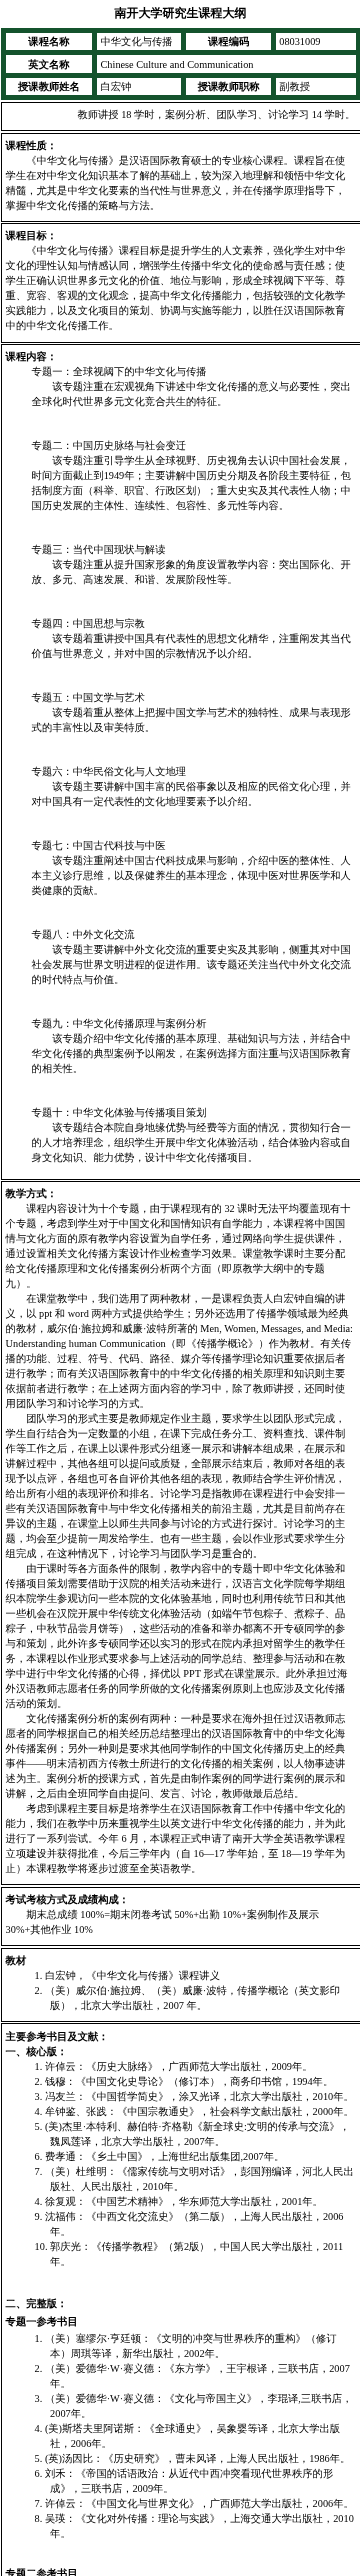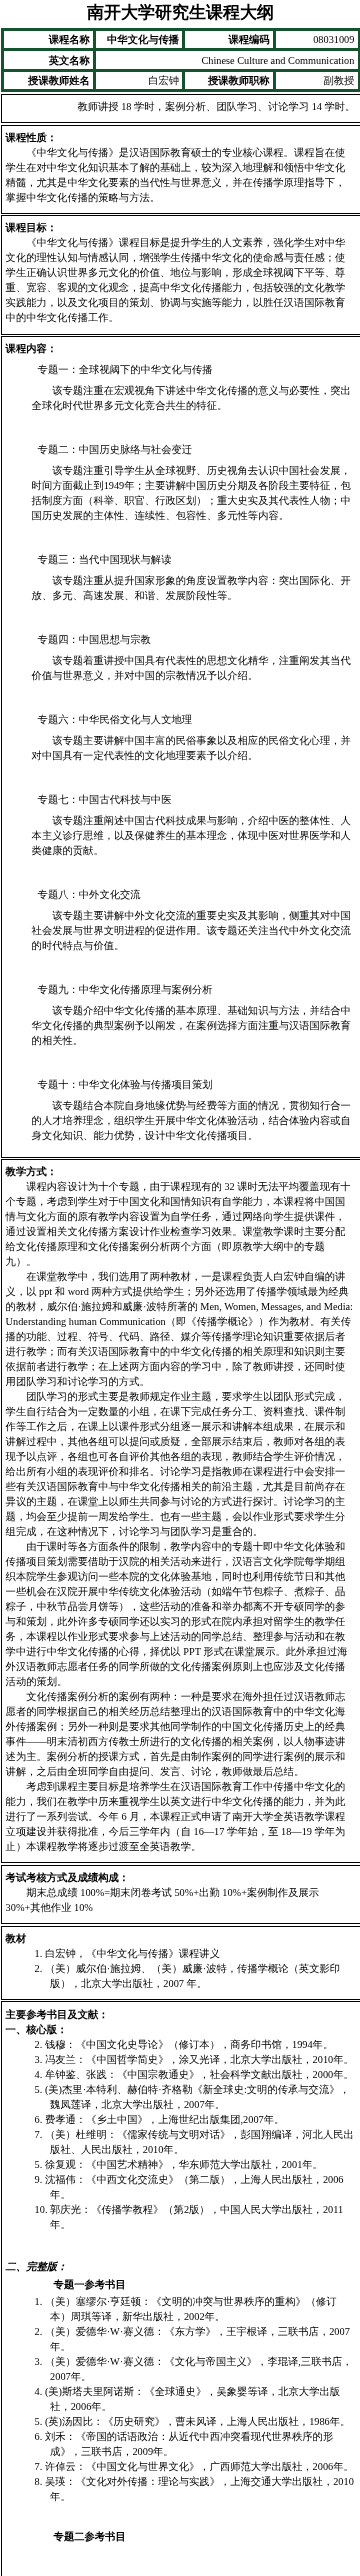--- a/index.html
+++ b/index.html
@@ -9,79 +9,78 @@
     font-family:"Liberation Serif","DejaVu Serif",serif;
     font-size:10.3px;
     line-height:15px;
     color:#000;
     -webkit-font-smoothing:antialiased;
   }
   .doc{width:360px;margin:0 auto;}
   .title{
     font-family:"Liberation Sans","DejaVu Sans",sans-serif;
     font-weight:bold;
-    font-size:17px;
+    font-size:12px;
     text-align:center;
     margin:4.1px 0 5.2px 0;
     line-height:18.5px;
   }
   table.info{
     width:100%;
     border-collapse:collapse;
     table-layout:fixed;
   }
   table.info td{
-    border:3px solid #14532d;
+    border:5px solid #14532d;
     height:15.5px;
     padding:1px 3.1px;
     overflow:hidden;
     white-space:nowrap;
-    text-align:right;
   }
   td.lab{
     text-align:center;
     font-family:"Liberation Sans","DejaVu Sans",sans-serif;
     font-weight:bold;
   }
   td.val{text-align:left;}
-  td.val.bold{font-family:"Liberation Sans","DejaVu Sans",sans-serif;font-weight:bold;}
+  td.val.bold{font-family:"Liberation Sans","DejaVu Sans",sans-serif;font-weight:normal;}
   .c1{width:26%;} .c2{width:25%;} .c3{width:25.4%;} .c4{width:23.6%;}
 
   section.box{
     border:1px solid #000;
     margin:1.5px 0 1.5px 0;
     padding:4.1px 4.1px 8.2px 4.1px;
   }
   .h{
     font-family:"Liberation Sans","DejaVu Sans",sans-serif;
     font-weight:bold;
     margin:0;
   }
   section.box p{margin:0;text-indent:2em;}
   section.box p.noindent{text-indent:0;text-align:right;}
 
   .topic{margin:0 0 29px 26px;}
   .topic:first-of-type{margin-top:3.1px;}
   .topic:last-of-type{margin-bottom:5.2px;}
-  .topic-title{margin:6px;}
+  .topic-title{margin:0;}
   .topic-desc{margin:0;text-indent:2em;}
 
   .tm-par{margin:0;text-indent:2em;}
 
   .li{
     margin-left:29px;
     padding-left:15.5px;
     text-indent:-15.5px;
   }
   .tb-li{margin-bottom:0;}
 
   .core-heading{margin-top:0;}
-  .full-heading{margin-top:27px;font-style:italic;}
+  .full-heading{margin-top:27px;}
   .ref-group{margin-bottom:25px;}
-  .ref-group .gtitle{margin-bottom:2.1px;margin-left:48px;}
+  .ref-group .gtitle{margin-bottom:2.1px;}
   .ref-first-gap{height:3.1px;}
 </style>
 </head>
 <body>
 
 <div class="doc">
 
   <h1 class="title">南开大学研究生课程大纲</h1>
 
   <table class="info">
@@ -135,20 +134,24 @@
       <div class="topic">
         <div class="topic-title">专题三：当代中国现状与解读</div>
         <p class="topic-desc">该专题注重从提升国家形象的角度设置教学内容：突出国际化、开放、多元、高速发展、和谐、发展阶段性等。</p>
       </div>
 
       <div class="topic">
         <div class="topic-title">专题四：中国思想与宗教</div>
         <p class="topic-desc">该专题着重讲授中国具有代表性的思想文化精华，注重阐发其当代价值与世界意义，并对中国的宗教情况予以介绍。</p>
       </div>
 
+      <div class="topic">
+        <div class="topic-title">专题五：中国文学与艺术</div>
+        <p class="topic-desc">该专题着重从整体上把握中国文学与艺术的独特性、成果与表现形式的丰富性以及审美特质。</p>
+      </div>
 
       <div class="topic">
         <div class="topic-title">专题六：中华民俗文化与人文地理</div>
         <p class="topic-desc">该专题主要讲解中国丰富的民俗事象以及相应的民俗文化心理，并对中国具有一定代表性的文化地理要素予以介绍。</p>
       </div>
 
       <div class="topic">
         <div class="topic-title">专题七：中国古代科技与中医</div>
         <p class="topic-desc">该专题注重阐述中国古代科技成果与影响，介绍中医的整体性、人本主义诊疗思维，以及保健养生的基本理念，体现中医对世界医学和人类健康的贡献。</p>
       </div>
@@ -198,34 +201,35 @@
       <div class="li tb-li">1. 白宏钟，《中华文化与传播》课程讲义</div>
 
       <div class="li tb-li">2. （美）威尔伯·施拉姆、（美）威廉·波特，传播学概论（英文影印版），北京大学出版社，2007 年。</div>
 
   </section>
 
   <section class="box">
     <div class="h">主要参考书目及文献：</div>
     <div class="h core-heading">一、核心版：</div>
 
+      <div class="li">1. 许倬云：《历史大脉络》，广西师范大学出版社，2009年。</div>
 
       <div class="li">2. 钱穆：《中国文化史导论》（修订本），商务印书馆，1994年。</div>
 
       <div class="li">3. 冯友兰：《中国哲学简史》，涂又光译，北京大学出版社，2010年。</div>
 
       <div class="li">4. 牟钟鉴、张践：《中国宗教通史》，社会科学文献出版社，2000年。</div>
 
       <div class="li">5. (美)杰里·本特利、赫伯特·齐格勒《新全球史:文明的传承与交流》，魏凤莲译，北京大学出版社，2007年。</div>
 
       <div class="li">6. 费孝通：《乡土中国》，上海世纪出版集团,2007年。</div>
 
       <div class="li">7. （美）杜维明：《儒家传统与文明对话》，彭国翔编译，河北人民出版社、人民出版社，2010年。</div>
 
-      <div class="li">5. 徐复观：《中国艺术精神》，华东师范大学出版社，2001年。</div>
+      <div class="li">4. 徐复观：《中国艺术精神》，华东师范大学出版社，2001年。</div>
 
       <div class="li">9. 沈福伟：《中西文化交流史》（第二版），上海人民出版社，2006年。</div>
 
       <div class="li">10. 郭庆光：《传播学教程》（第2版），中国人民大学出版社，2011年。</div>
 
     <div class="h full-heading">二、完整版：</div>
     <div class="ref-first-gap"></div>
 
       <div class="ref-group">
 

